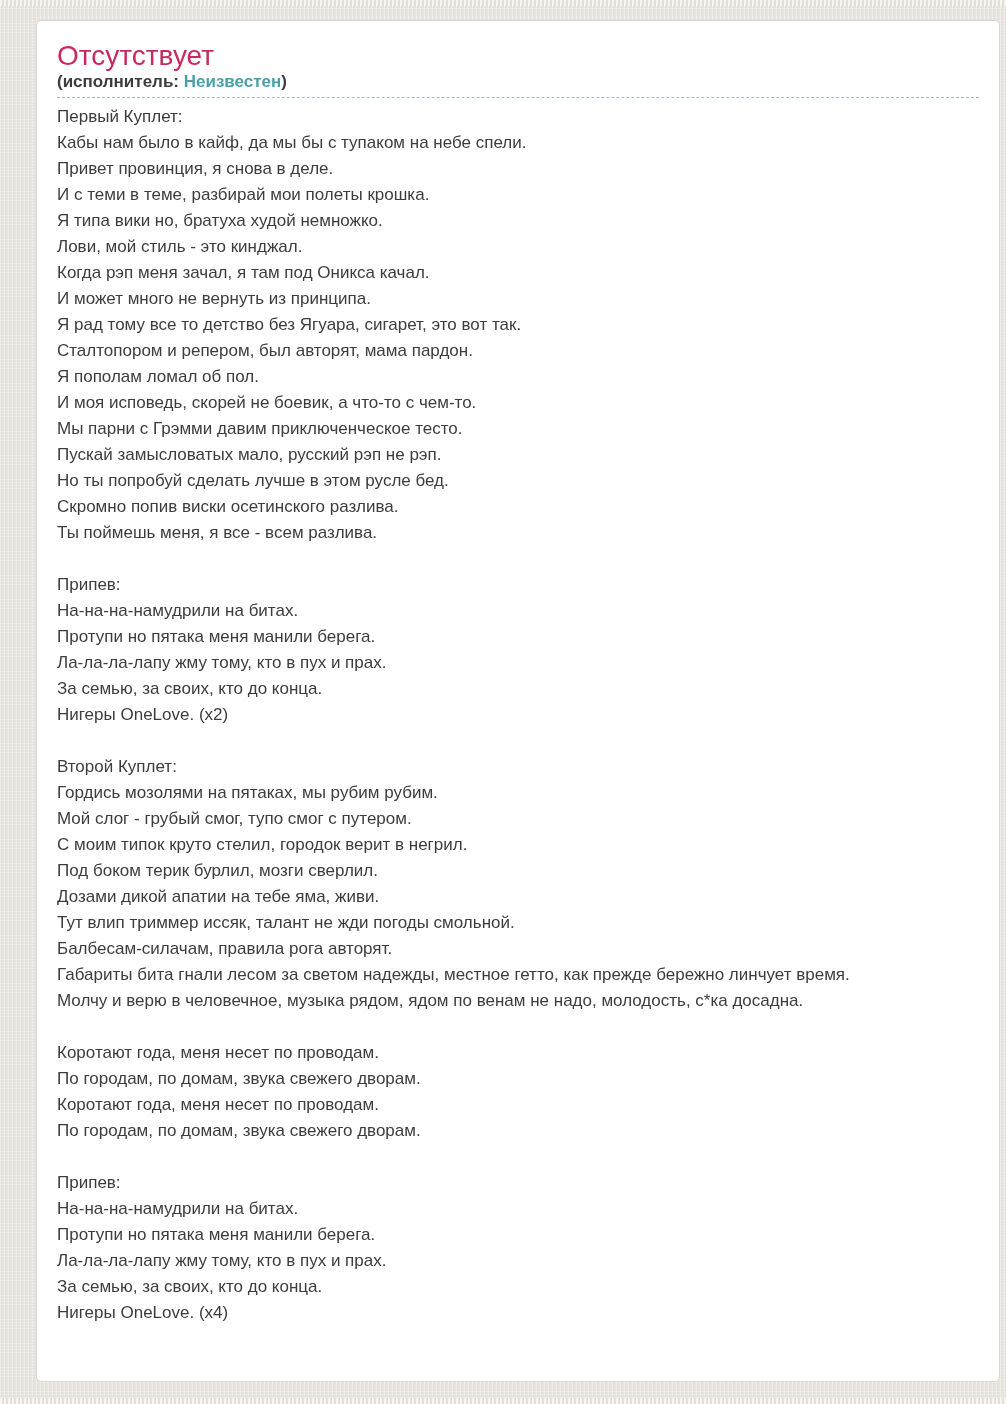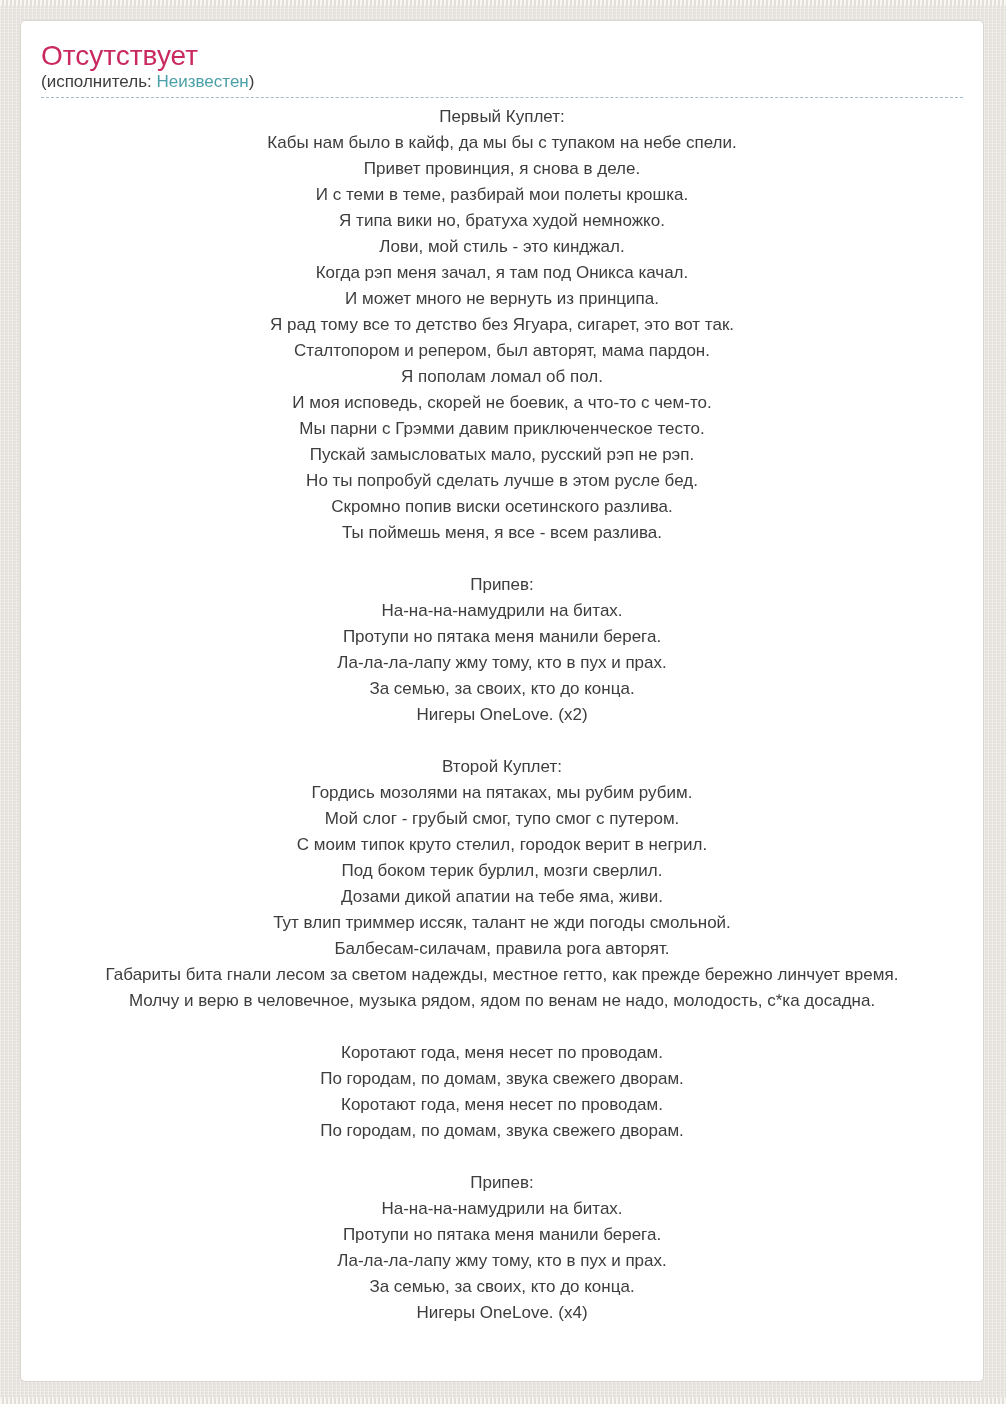--- a/index.html
+++ b/index.html
@@ -24,21 +24,21 @@
     left: 0;
     width: 1006px;
     height: 6px;
     background-image: repeating-linear-gradient(90deg, #f8f6f3 0 2px, #e2ded8 2px 4px);
   }
   .edge-band.top { top: 0; }
   .edge-band.bottom { bottom: 0; }
 
   .card {
     position: absolute;
-    left: 20px;
+    left: 36px;
     top: 20px;
     width: 964px;
     height: 1362px;
     background: #ffffff;
     border: 1px solid #d9d5d0;
     border-radius: 5px;
     box-sizing: border-box;
   }
 
   .header {
@@ -49,33 +49,33 @@
   .song-title {
     font-size: 28px;
     line-height: 30px;
     color: #c9295e;
     font-weight: 400;
   }
   .artist-line {
     font-size: 17px;
     line-height: 22px;
     color: #3d3d3d;
+    font-weight: bold;
   }
   .artist-link {
     color: #4aa0a8;
     text-decoration: none;
     cursor: pointer;
   }
 
   .lyrics {
     margin: 6px 20px 0 20px;
     font-size: 17px;
     line-height: 26px;
     color: #3d3d3d;
-    text-align: center;
   }
   .stanza {
     margin: 0 0 26px 0;
   }
   .stanza:last-child {
     margin-bottom: 0;
   }
   .line {
     white-space: nowrap;
   }

